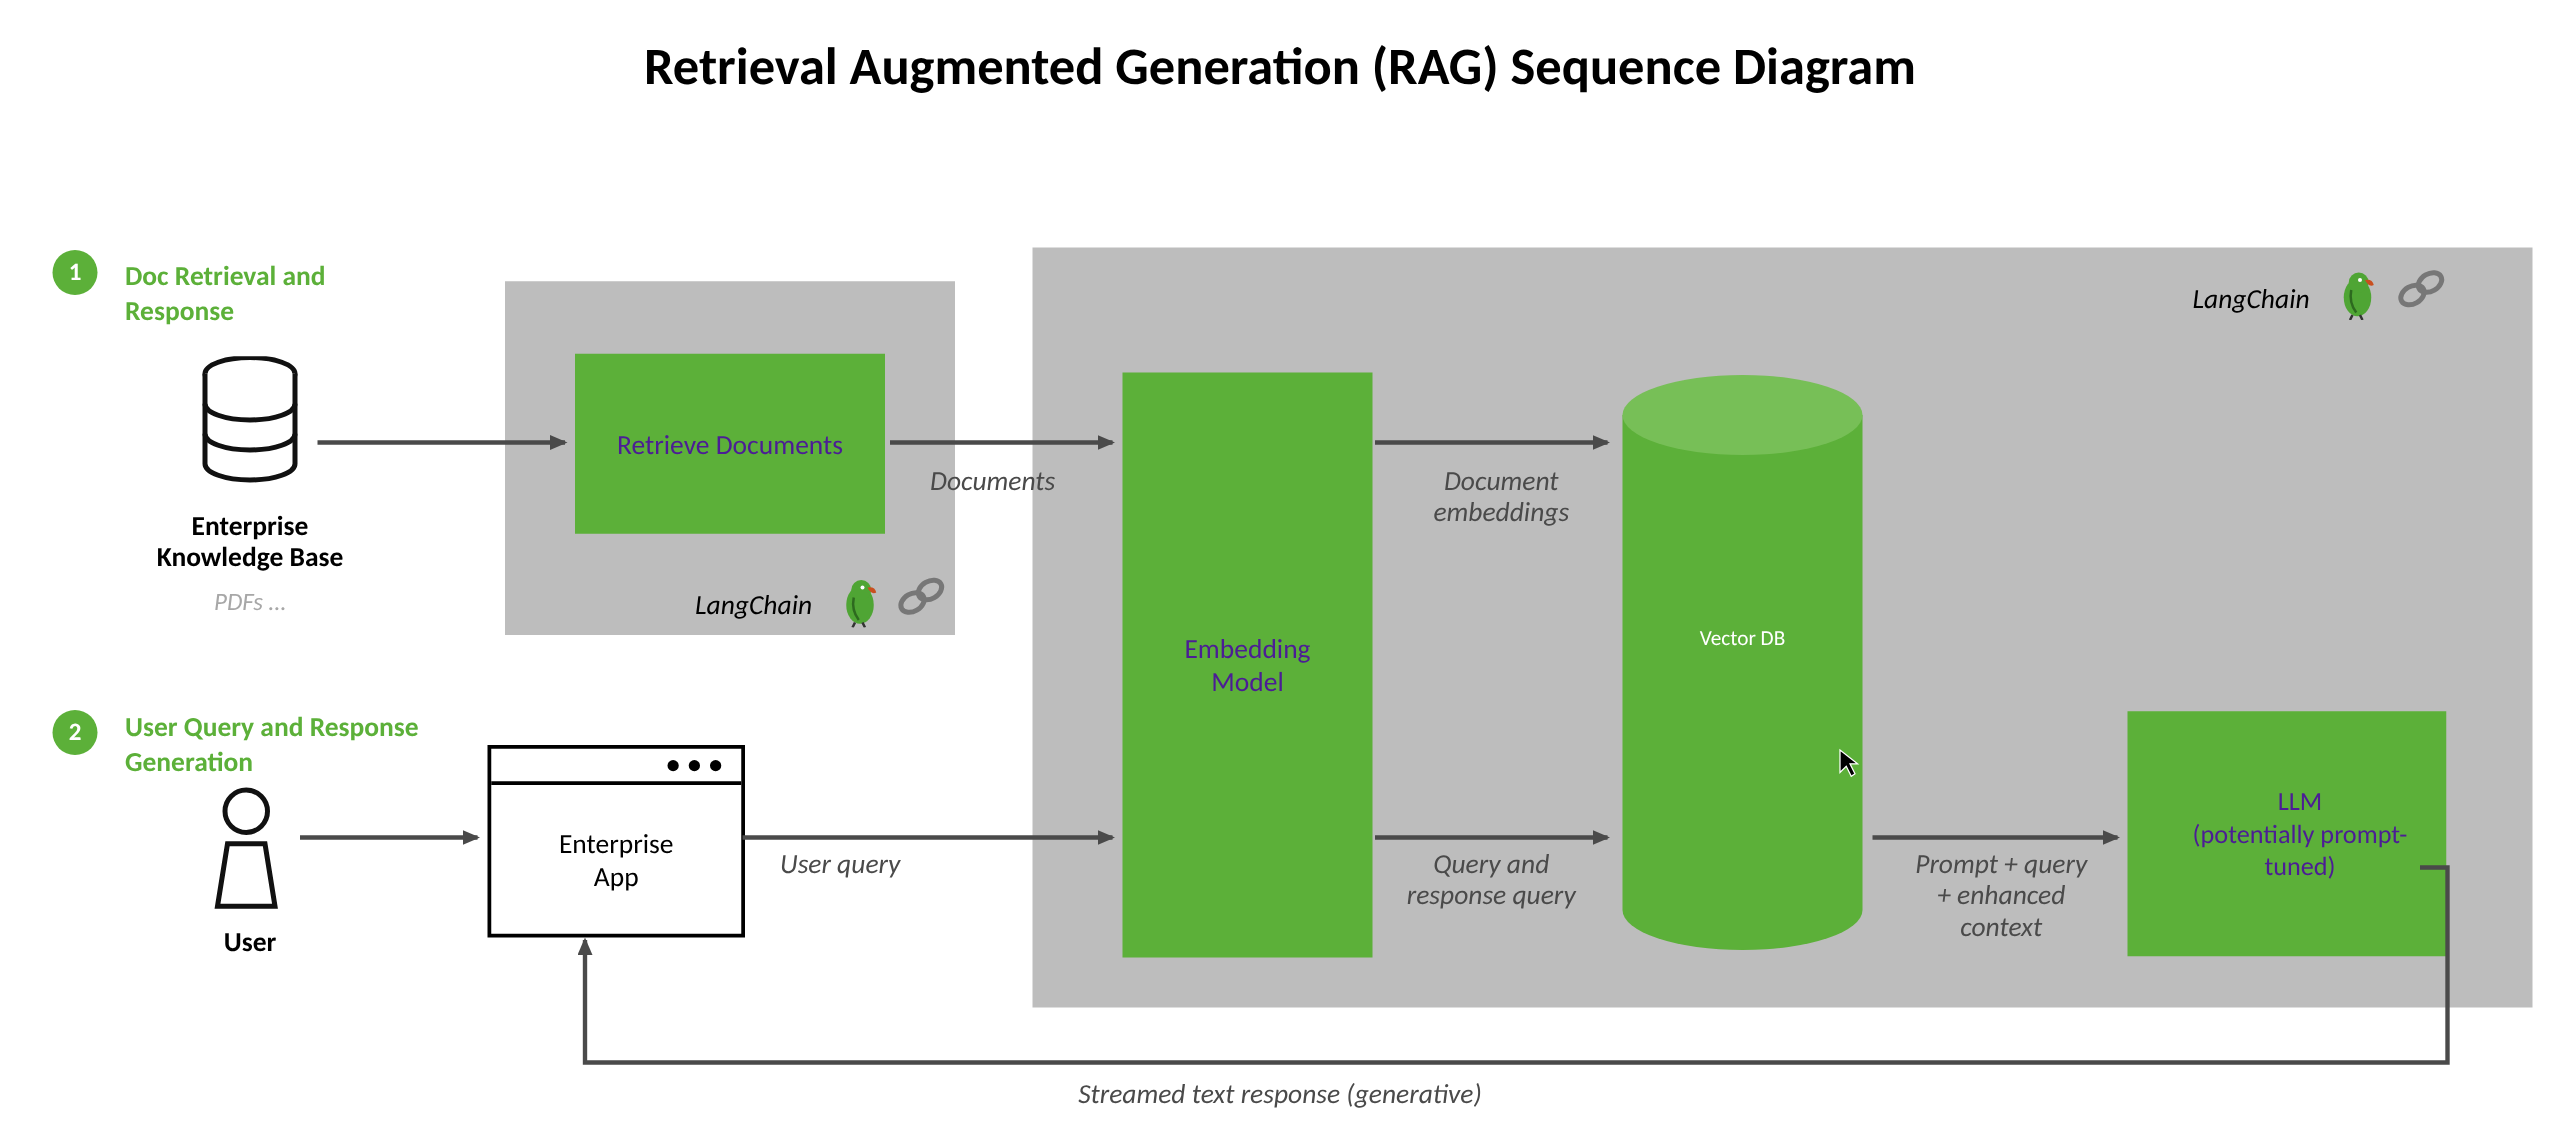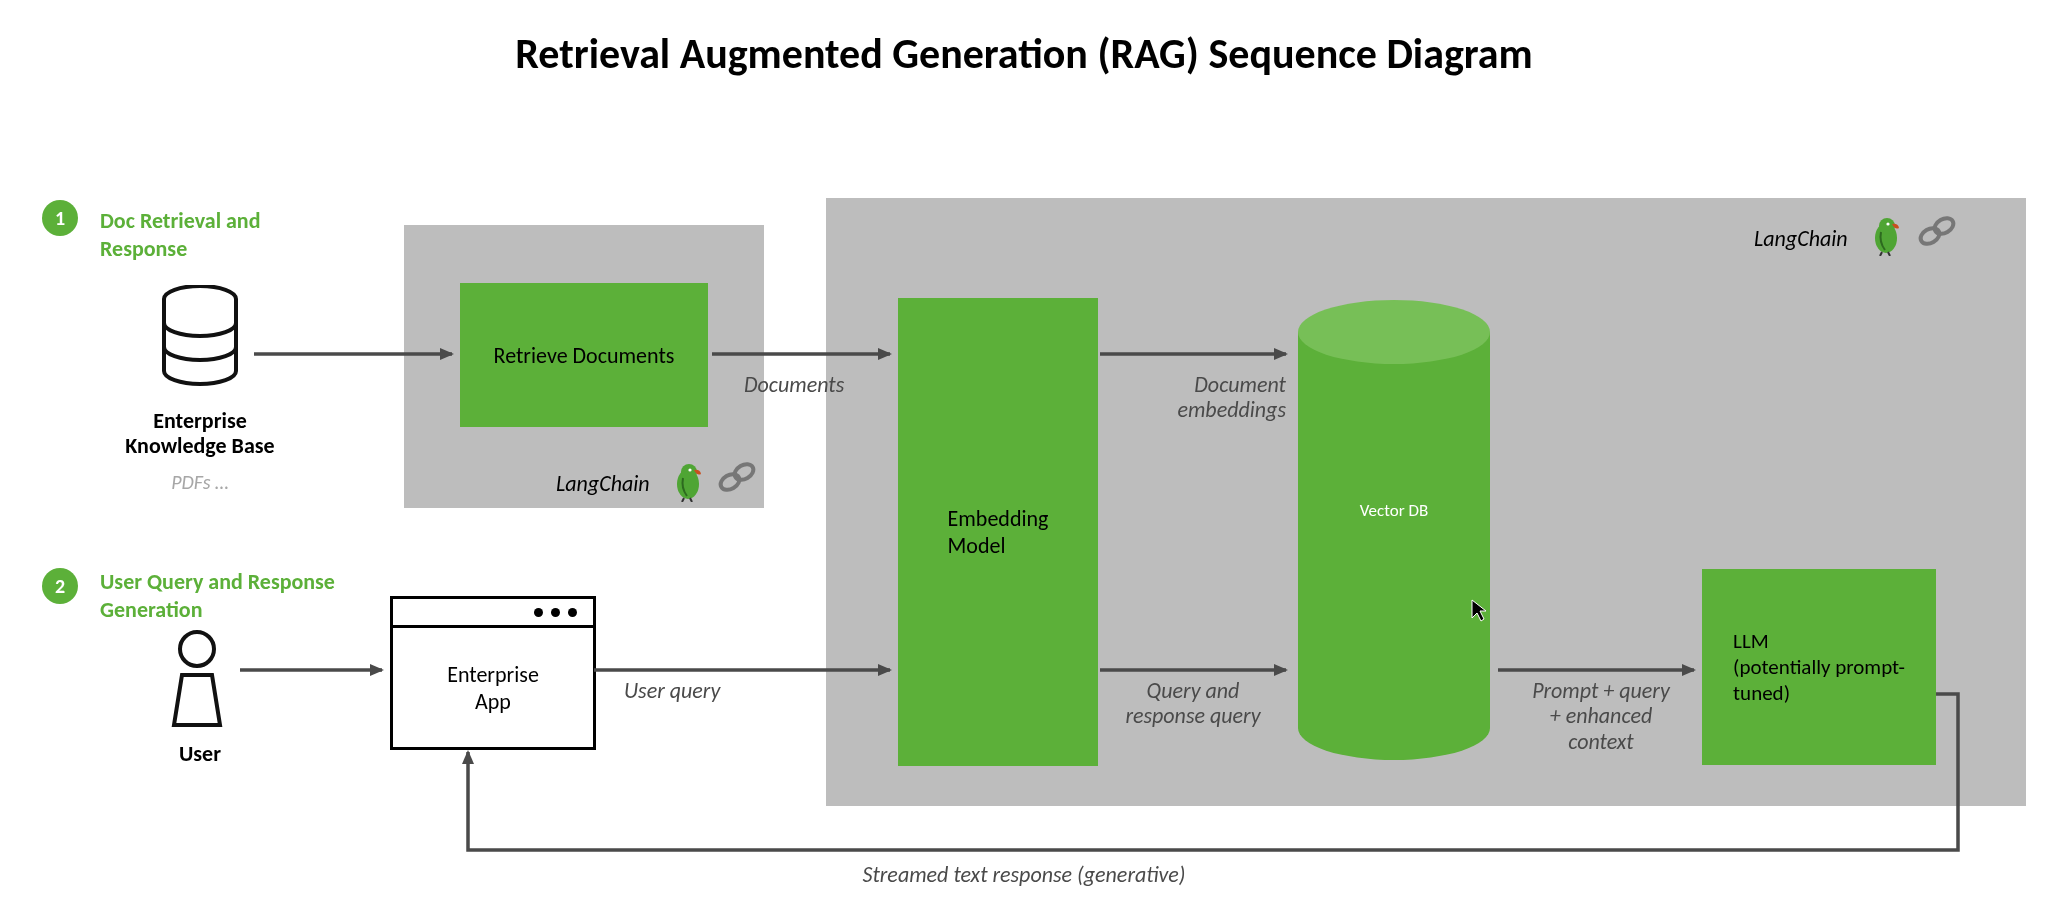--- a/index.html
+++ b/index.html
@@ -56,25 +56,26 @@
   .user-label {
     text-align: center;
     font-size: 22px;
     font-weight: 700;
   }
   .grey-panel {
     background: #bdbdbd;
   }
   .green-block {
     background: #5cb039;
-    color: #000000;
+    color: #4c1d95;
     display: flex;
     flex-direction: column;
     align-items: center;
     justify-content: center;
+    text-align: center;
     font-size: 22px;
   }
   .langchain-label {
     font-style: italic;
     font-size: 22px;
     font-weight: 500;
     color: #000;
   }
   .flow-label {
     font-style: italic;
@@ -176,21 +177,21 @@
     </svg>
     <div class="abs" style="left:0; top:204px; width:200px; text-align:center; color:#fff; font-size:17px;">Vector DB</div>
   </div>
 
   <div class="abs" style="left:1470px; top:598px;">
     <svg width="18" height="24" viewBox="0 0 18 24">
         <path d="M2 2 L2 20 L7 15 L11 23 L14 21 L10 13 L16 13 Z" fill="#000" stroke="#fff" stroke-width="1"></path>
       </svg>
   </div>
 
-  <div class="abs green-block" style="left:1702px; top:569px; width:234px; height:196px; white-space:pre-line; font-size:21px;">LLM
+  <div class="abs green-block" style="left:1702px; top:569px; width:234px; height:196px; white-space:pre-line; font-size:21px;padding-left:21px;">LLM
 (potentially prompt-
 tuned)</div>
 
   <div class="abs step-badge" style="left:42px; top:568px;">2</div>
   <div class="abs step-label" style="left:100px; top:568px; width:300px; white-space:pre-line;">User Query and Response
 Generation</div>
 
   <svg class="abs" style="left:164px; top:629px;" width="66" height="100" viewBox="0 0 66 100">
     <circle cx="33" cy="20" r="17" fill="#fff" stroke="#111" stroke-width="4"></circle>
     <path d="M10 96 L18 46 H48 L56 96 Z" fill="#fff" stroke="#111" stroke-width="4" stroke-linejoin="miter"></path>
@@ -225,21 +226,21 @@
     <line x1="594" y1="670" x2="890" y2="670" stroke="#4a4a4a" stroke-width="3.5" marker-end="url(#ah)"></line>
 
     <line x1="1100" y1="670" x2="1286" y2="670" stroke="#4a4a4a" stroke-width="3.5" marker-end="url(#ah)"></line>
 
     <line x1="1498" y1="670" x2="1694" y2="670" stroke="#4a4a4a" stroke-width="3.5" marker-end="url(#ah)"></line>
 
     <polyline points="1936,694 1958,694 1958,850 468,850 468,752" fill="none" stroke="#4a4a4a" stroke-width="3.5" marker-end="url(#ah)"></polyline>
   </svg>
 
   <div class="abs flow-label" style="left:744px; top:372px;">Documents</div>
-  <div class="abs flow-label" style="left:1116px; top:372px; width:170px; white-space:pre-line;text-align:right;">Document
+  <div class="abs flow-label" style="left:1116px; top:372px; width:170px; white-space:pre-line;">Document
 embeddings</div>
   <div class="abs flow-label" style="left:624px; top:678px;">User query</div>
   <div class="abs flow-label" style="left:1098px; top:678px; width:190px; white-space:pre-line;">Query and
 response query</div>
   <div class="abs flow-label" style="left:1506px; top:678px; width:190px; white-space:pre-line;">Prompt + query
 + enhanced
 context</div>
   <div class="abs flow-label" style="left:0; top:862px; width:2048px;">Streamed text response (generative)</div>
 
 </div>

